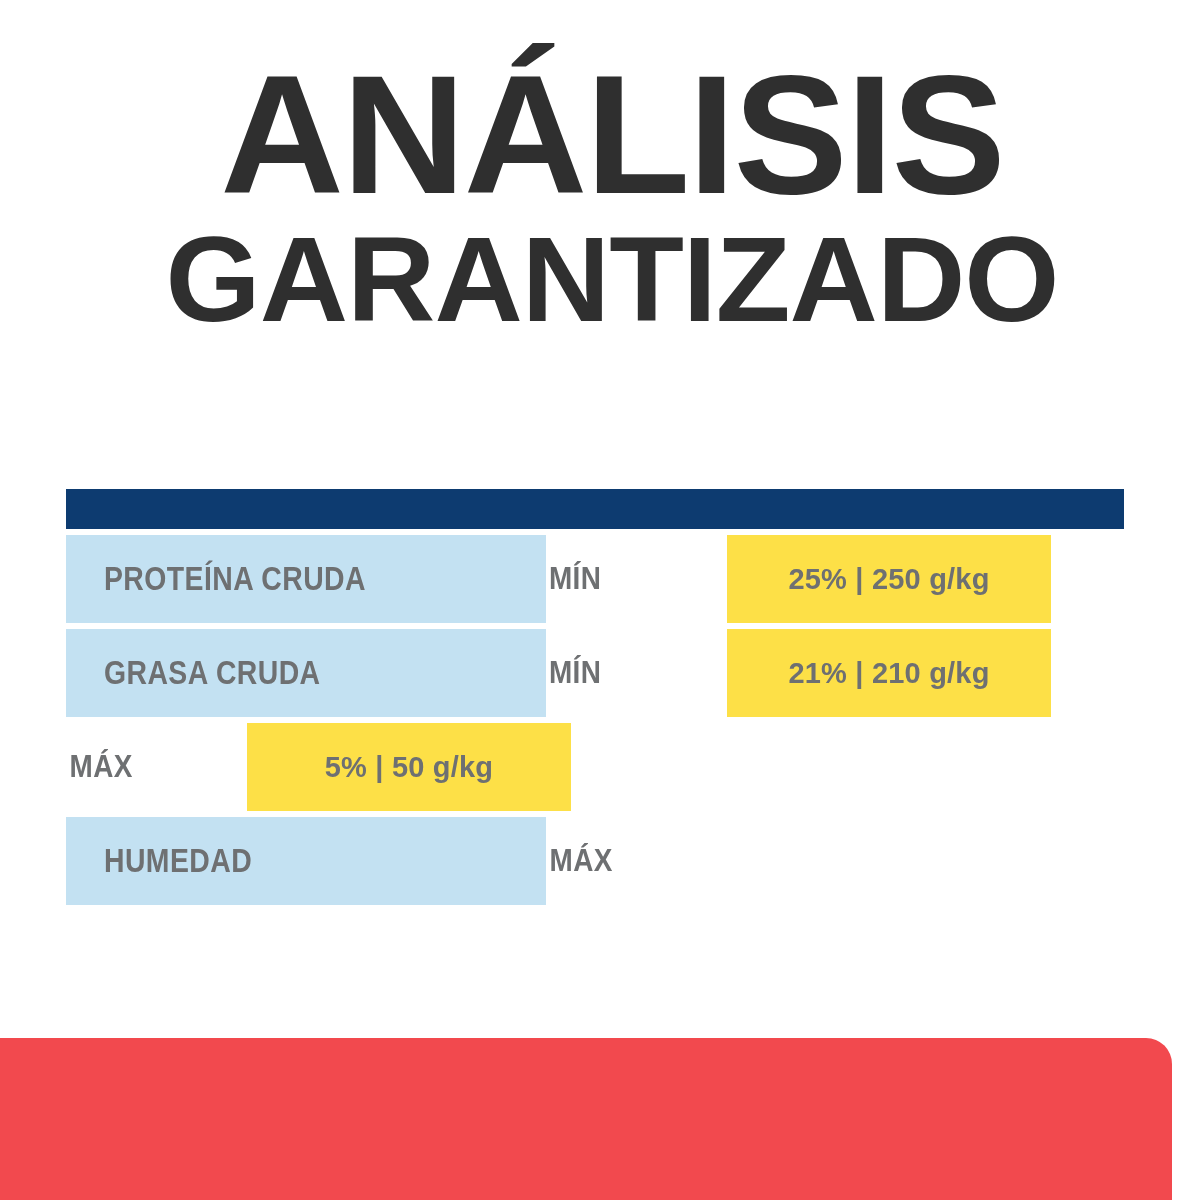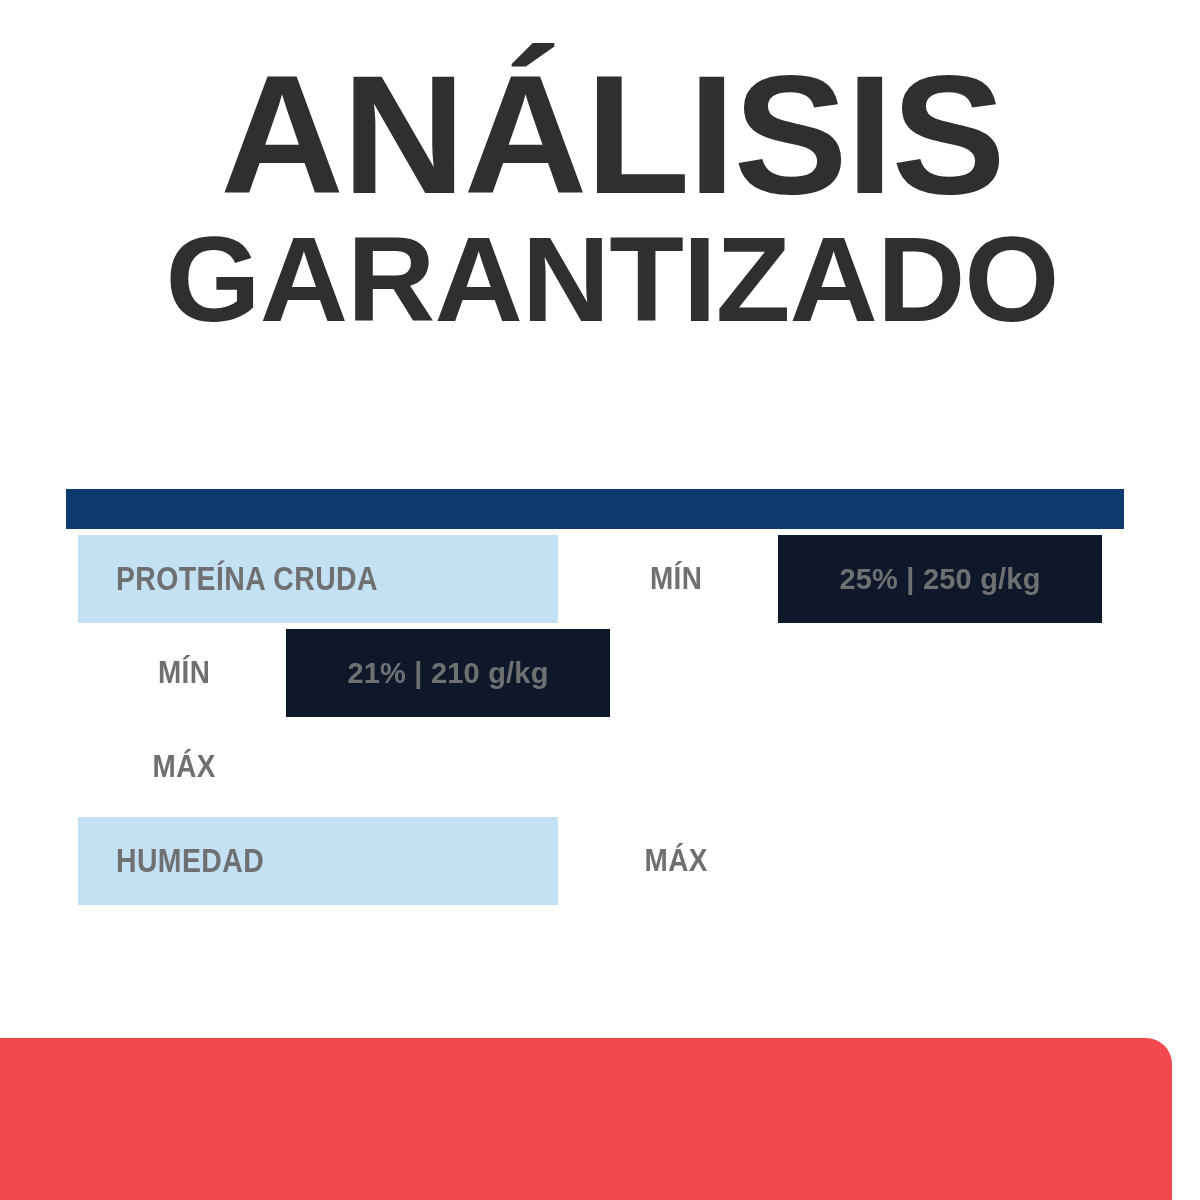--- a/index.html
+++ b/index.html
@@ -63,51 +63,49 @@
     margin-top: 6px;
     height: 88px;
   }
   .cell-name {
     width: 480px;
     background: #c3e1f2;
     display: flex;
     align-items: center;
     padding-left: 38px;
     box-sizing: border-box;
-    margin-left: 12px;
   }
   .cell-name span {
     font-family: "Liberation Sans", sans-serif;
     font-weight: bold;
     font-size: 33px;
     letter-spacing: 0.5px;
     color: #6e7072;
     transform: scaleX(0.86);
     transform-origin: left center;
     white-space: nowrap;
   }
   .cell-limit {
-    width: 204px;
+    width: 181px;
     display: flex;
     align-items: center;
-    justify-content: center;
+    justify-content: flex-start;
     background: transparent;
-    padding-left: 16px;
   }
   .cell-limit span {
     font-family: "Liberation Sans", sans-serif;
     font-weight: bold;
     font-size: 31px;
     letter-spacing: 0.5px;
     color: #6e7072;
     transform: scaleX(0.9);
   }
   .cell-value {
     width: 324px;
-    background: #0f172a;
+    background: #fde047;
     display: flex;
     align-items: center;
     justify-content: center;
   }
   .cell-value span {
     font-family: "Liberation Sans", sans-serif;
     font-weight: bold;
     font-size: 29px;
     color: #6e7072;
     letter-spacing: 0.2px;
@@ -144,31 +142,37 @@
     </div>
     <div class="cell-limit">
       <span>MÍN</span>
     </div>
     <div class="cell-value">
       <span>25% | 250 g/kg</span>
     </div>
   </div>
 
   <div class="row">
+    <div class="cell-name">
+      <span>GRASA CRUDA</span>
+    </div>
     <div class="cell-limit">
       <span>MÍN</span>
     </div>
     <div class="cell-value">
       <span>21% | 210 g/kg</span>
     </div>
   </div>
 
   <div class="row">
     <div class="cell-limit">
       <span>MÁX</span>
+    </div>
+    <div class="cell-value">
+      <span>5% | 50 g/kg</span>
     </div>
   </div>
 
   <div class="row">
     <div class="cell-name">
       <span>HUMEDAD</span>
     </div>
     <div class="cell-limit">
       <span>MÁX</span>
     </div>

